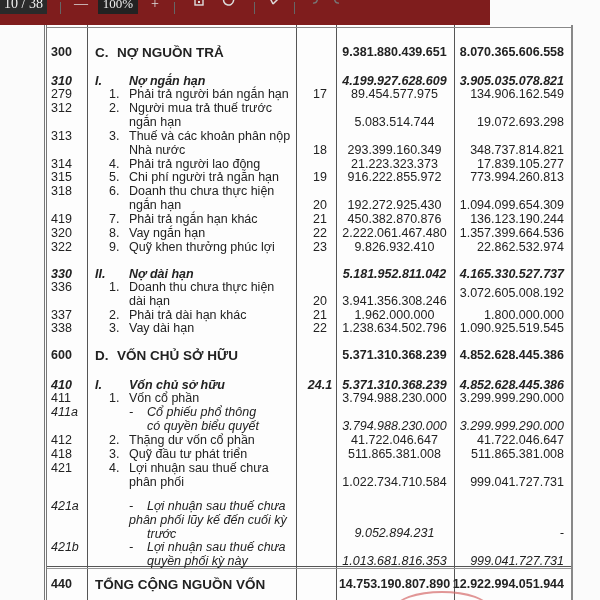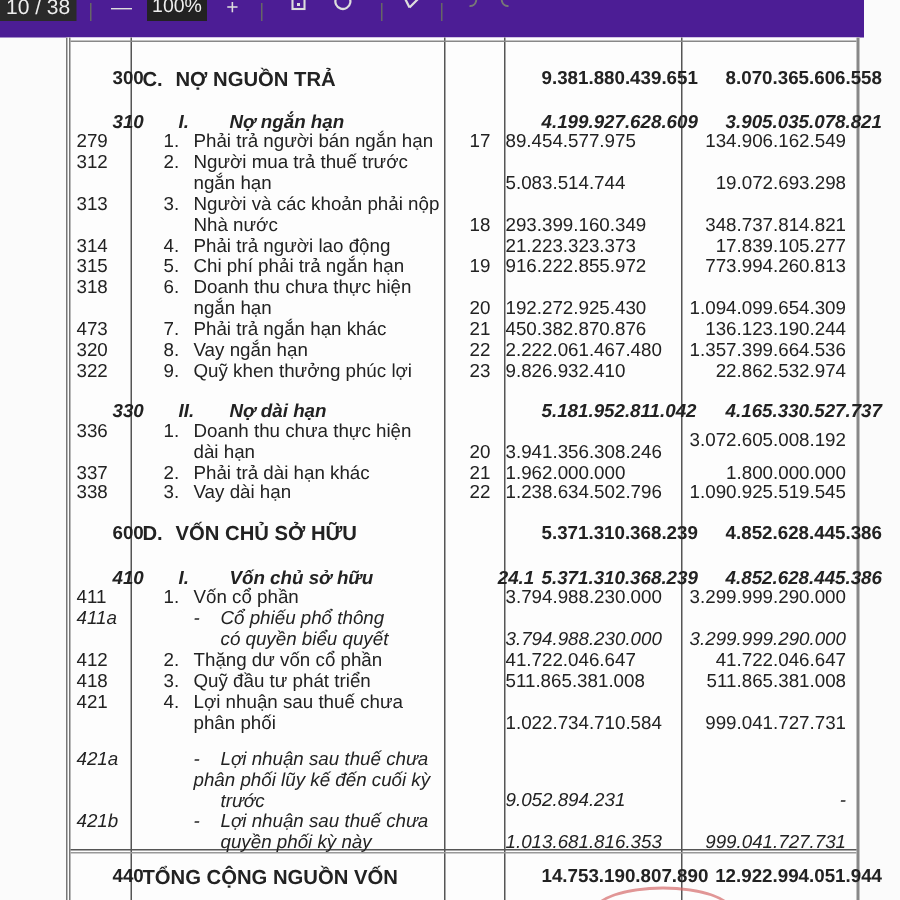--- a/index.html
+++ b/index.html
@@ -1,34 +1,34 @@
 <!DOCTYPE html>
 <html><head>
 <meta charset="utf-8">
 <style>
   html, body { margin:0; padding:0; }
   body { width:600px; height:600px; overflow:hidden; background:#fbfbfb; position:relative; font-family:"Liberation Sans", sans-serif; color:#222; }
-  .toolbar { position:absolute; left:0; top:0; width:576px; height:25px; background:#4c1d95; color:#ddd; font-size:14px; }
+  .toolbar { position:absolute; left:0; top:0; width:490px; height:25px; background:#7f1d1d; color:#ddd; font-size:14px;font-family:Liberation Serif, serif; }
   .toolbar .page { position:absolute; left:0; top:-6px; padding:0 4px; background:#2a2a2a; color:#eee; height:20px; line-height:20px; }
   .toolbar .sep { position:absolute; top:2px; width:1px; height:12px; background:#666; }
   .toolbar .btn { position:absolute; top:-6px; height:20px; line-height:20px; color:#ddd; text-align:center; }
   .toolbar .zoom-val { position:absolute; left:98px; top:-6px; width:40px; height:20px; line-height:20px; background:#222; color:#eee; text-align:center; font-size:13px; }
   .doc { position:absolute; left:44px; top:25px; width:524px; height:575px; border-left:3px double #777; border-right:2px solid #888; background:#fdfdfd; }
   .vline { position:absolute; top:0; width:1px; background:#555; }
   .hline { position:absolute; left:0; height:1px; background:#555; }
   .row { position:absolute; left:0; width:524px; font-size:12.5px; line-height:13px; }
   .row .code { position:absolute; left:4px; width:34px; }
   .row .roman { position:absolute; left:48px; }
   .row .num { position:absolute; left:62px; }
   .row .desc { position:absolute; left:82px; width:190px; }
   .row .desc.section { left:48px; }
   .row .note { position:absolute; left:252px; width:42px; text-align:center; }
-  .row .cur { position:absolute; left:290px; width:115px; text-align:left; }
+  .row .cur { position:absolute; left:290px; width:115px; text-align:center; }
   .row .pri { position:absolute; left:405px; width:112px; text-align:right; }
-  .b { font-weight:bold;margin-left:24px; }
+  .b { font-weight:bold; }
   .i { font-style:italic; }
   .sec-title { font-size:13.5px; font-weight:bold; }
   .stamp { position:absolute; left:395px; top:591px; width:90px; height:30px; border:2px solid #d46a6a; border-radius:50%; opacity:0.7; }
 </style>
 </head>
 <body>
 
 <div class="toolbar">
   <span class="page"><span>10</span> <span>/ 38</span></span>
   <span class="sep" style="left:60px"></span>
@@ -106,56 +106,56 @@
     <span class="num">2.</span>
     <span class="desc">Người mua trả thuế trước</span>
     <span class="desc" style="top:14px">ngắn hạn</span>
     <span class="cur" style="top:14px">5.083.514.744</span>
     <span class="pri" style="top:14px">19.072.693.298</span>
   </div>
 
   <div class="row" style="top:105px">
     <span class="code">313</span>
     <span class="num">3.</span>
-    <span class="desc">Người và các khoản phải nộp</span>
+    <span class="desc">Thuế và các khoản phân nộp</span>
     <span class="desc" style="top:14px">Nhà nước</span>
     <span class="note" style="top:14px">18</span>
     <span class="cur" style="top:14px">293.399.160.349</span>
     <span class="pri" style="top:14px">348.737.814.821</span>
   </div>
 
   <div class="row" style="top:133px">
     <span class="code">314</span>
     <span class="num">4.</span>
     <span class="desc">Phải trả người lao động</span>
     <span class="cur">21.223.323.373</span>
     <span class="pri">17.839.105.277</span>
   </div>
 
   <div class="row" style="top:146px">
     <span class="code">315</span>
     <span class="num">5.</span>
-    <span class="desc">Chi phí phải trả ngắn hạn</span>
+    <span class="desc">Chi phí người trả ngắn hạn</span>
     <span class="note">19</span>
     <span class="cur">916.222.855.972</span>
     <span class="pri">773.994.260.813</span>
   </div>
 
   <div class="row" style="top:160px">
     <span class="code">318</span>
     <span class="num">6.</span>
     <span class="desc">Doanh thu chưa thực hiện</span>
     <span class="desc" style="top:14px">ngắn hạn</span>
     <span class="note" style="top:14px">20</span>
     <span class="cur" style="top:14px">192.272.925.430</span>
     <span class="pri" style="top:14px">1.094.099.654.309</span>
   </div>
 
   <div class="row" style="top:188px">
-    <span class="code">473</span>
+    <span class="code">419</span>
     <span class="num">7.</span>
     <span class="desc">Phải trả ngắn hạn khác</span>
     <span class="note">21</span>
     <span class="cur">450.382.870.876</span>
     <span class="pri">136.123.190.244</span>
   </div>
 
   <div class="row" style="top:202px">
     <span class="code">320</span>
     <span class="num">8.</span>

